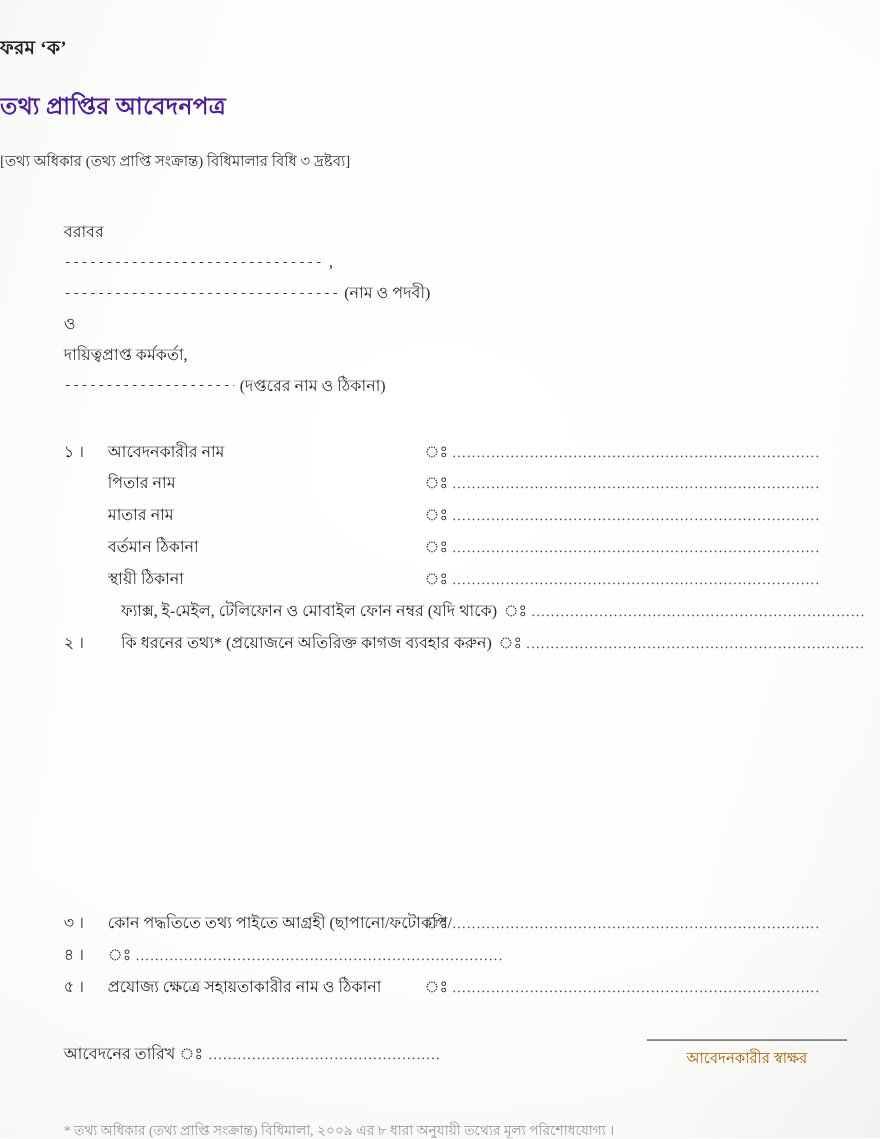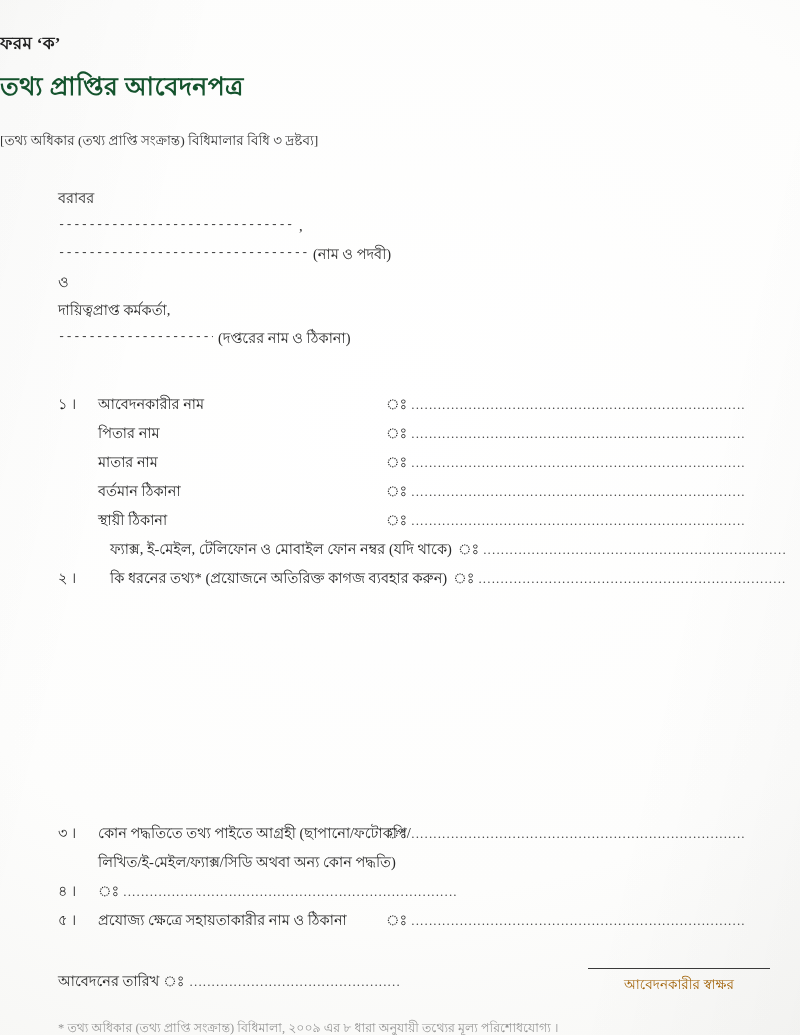--- a/index.html
+++ b/index.html
@@ -42,43 +42,43 @@
   .header {
     padding-top: 30px;
   }
   .form-ka {
     font-size: 17px;
     font-weight: bold;
     letter-spacing: 0.3px;
     color: #232323;
   }
   .doc-title {
-    font-size: 25px;
+    font-size: 21px;
     font-weight: bold;
-    margin-top: 9px;
+    margin-top: 23px;
     letter-spacing: 0.4px;
-    color: #14532d;
+    color: #4c1d95;
   }
   .doc-subtitle {
     font-size: 13.5px;
     margin-top: 20px;
     color: #333333;
   }
 
   
   .address-block {
     margin-top: 38px;
     padding-left: 58px;
     font-size: 14.5px;
     line-height: 1;
   }
   .addr-row {
     height: 28px;
     display: flex;
-    align-items: flex-start;
+    align-items: center;
   }
   .dashline {
     display: inline-block;
     color: #3a3a3a;
     letter-spacing: 0.4px;
     font-family: "Liberation Mono", "DejaVu Sans Mono", monospace;
     font-size: 12px;
     white-space: nowrap;
     overflow: hidden;
   }
@@ -297,21 +297,20 @@
     </div>
 
     <div class="write-space"></div>
 
     <div class="item-row">
       <span class="num">৩ ।</span>
       <span class="label label-col">কোন পদ্ধতিতে তথ্য পাইতে আগ্রহী (ছাপানো/ফটোকপি/</span>
       <span class="visarga">ঃ</span>
       <span class="dotline">............................................................................</span>
     </div>
-    <div class="item-continued">লিখিত/ই-মেইল/ফ্যাক্স/সিডি অথবা অন্য কোন পদ্ধতি)</div>
 
     <div class="item-row">
       <span class="num">৪ ।</span>
       <span class="visarga">ঃ</span>
       <span class="dotline">............................................................................</span>
     </div>
 
     <div class="item-row">
       <span class="num">৫ ।</span>
       <span class="label label-col">প্রযোজ্য ক্ষেত্রে সহায়তাকারীর নাম ও ঠিকানা</span>

